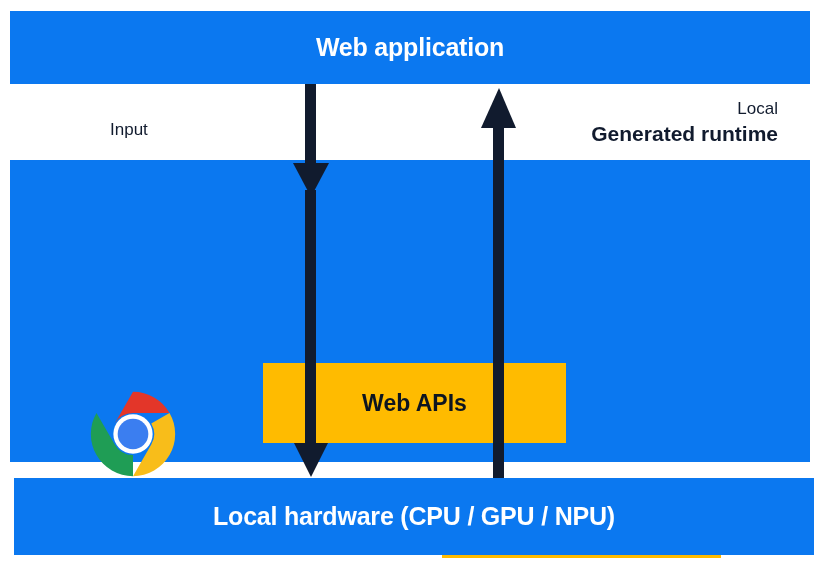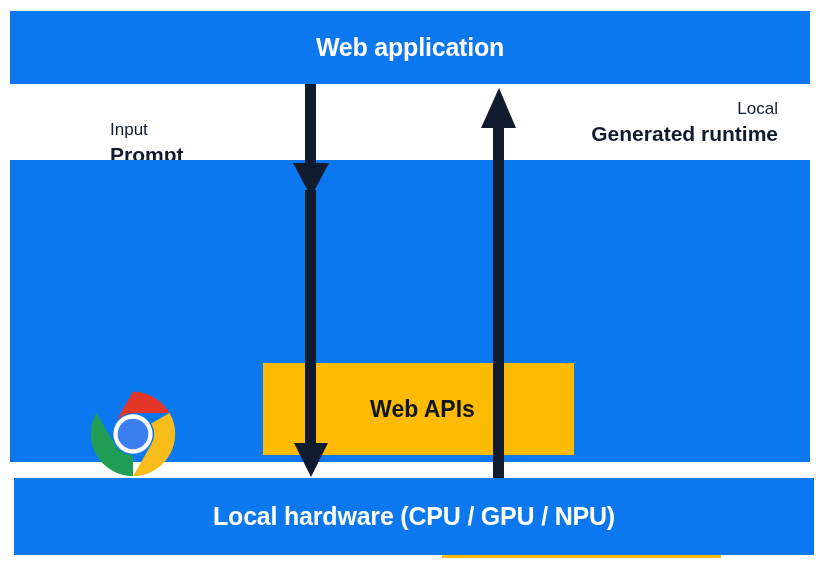--- a/index.html
+++ b/index.html
@@ -117,42 +117,40 @@
     color: #0d1520;
     font-weight: bold;
     font-size: 23px;
     line-height: 1.25;
     white-space: pre-line;
   }
   #box-web-apis {
     left: 253px;
     top: 203px;
     width: 303px;
-    height: 92px;
-    padding-left: 8px;
+    height: 80px;
   }
   #box-builtin {
     left: 432px;
     top: 318px;
     width: 279px;
     height: 80px;
   }
 </style>
 </head>
 <body>
 
 <div id="canvas">
 
   <div class="band" id="top-band">
     <span class="band-label">Web application</span>
   </div>
 
   <div class="io-block" id="io-input">
     <span class="io-kind">Input</span>
-    <span class="io-value">Prompt</span>
   </div>
 
   <div class="io-block" id="io-output">
     <span class="io-kind">Local</span>
     <span class="io-value">Generated runtime</span>
   </div>
 
   <div class="band" id="middle-band">
 
     <div id="browser-node">

